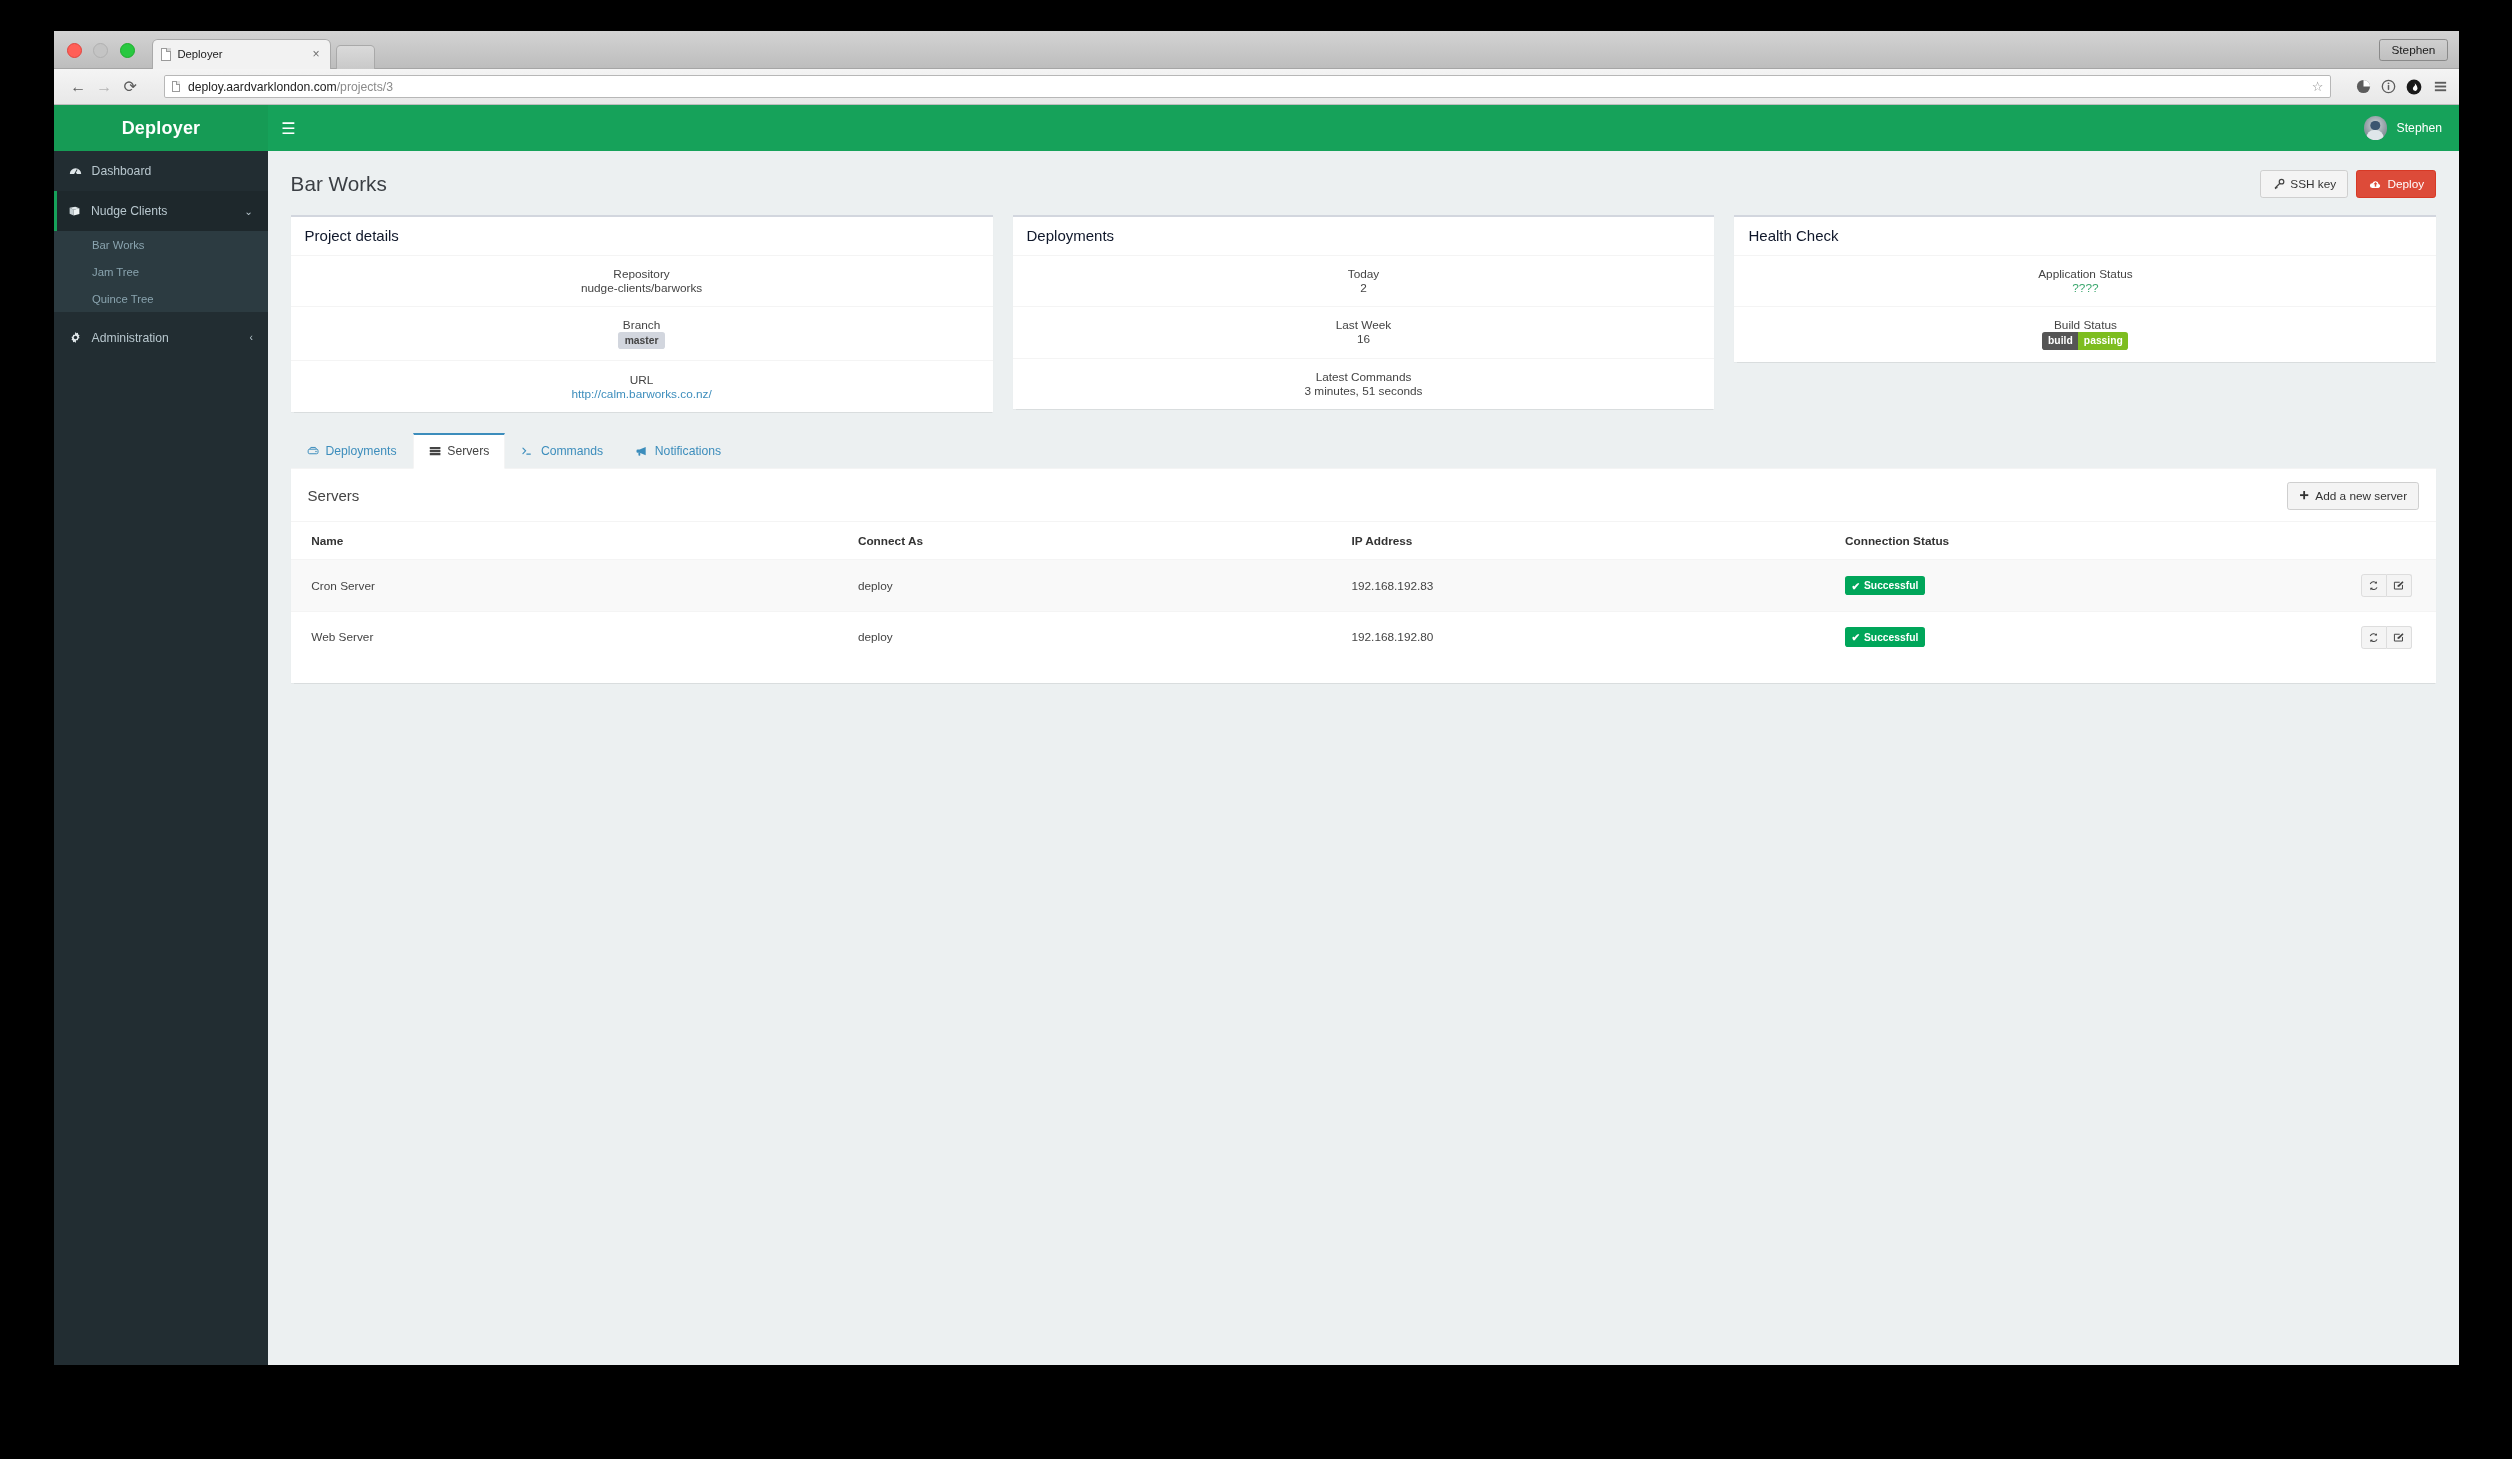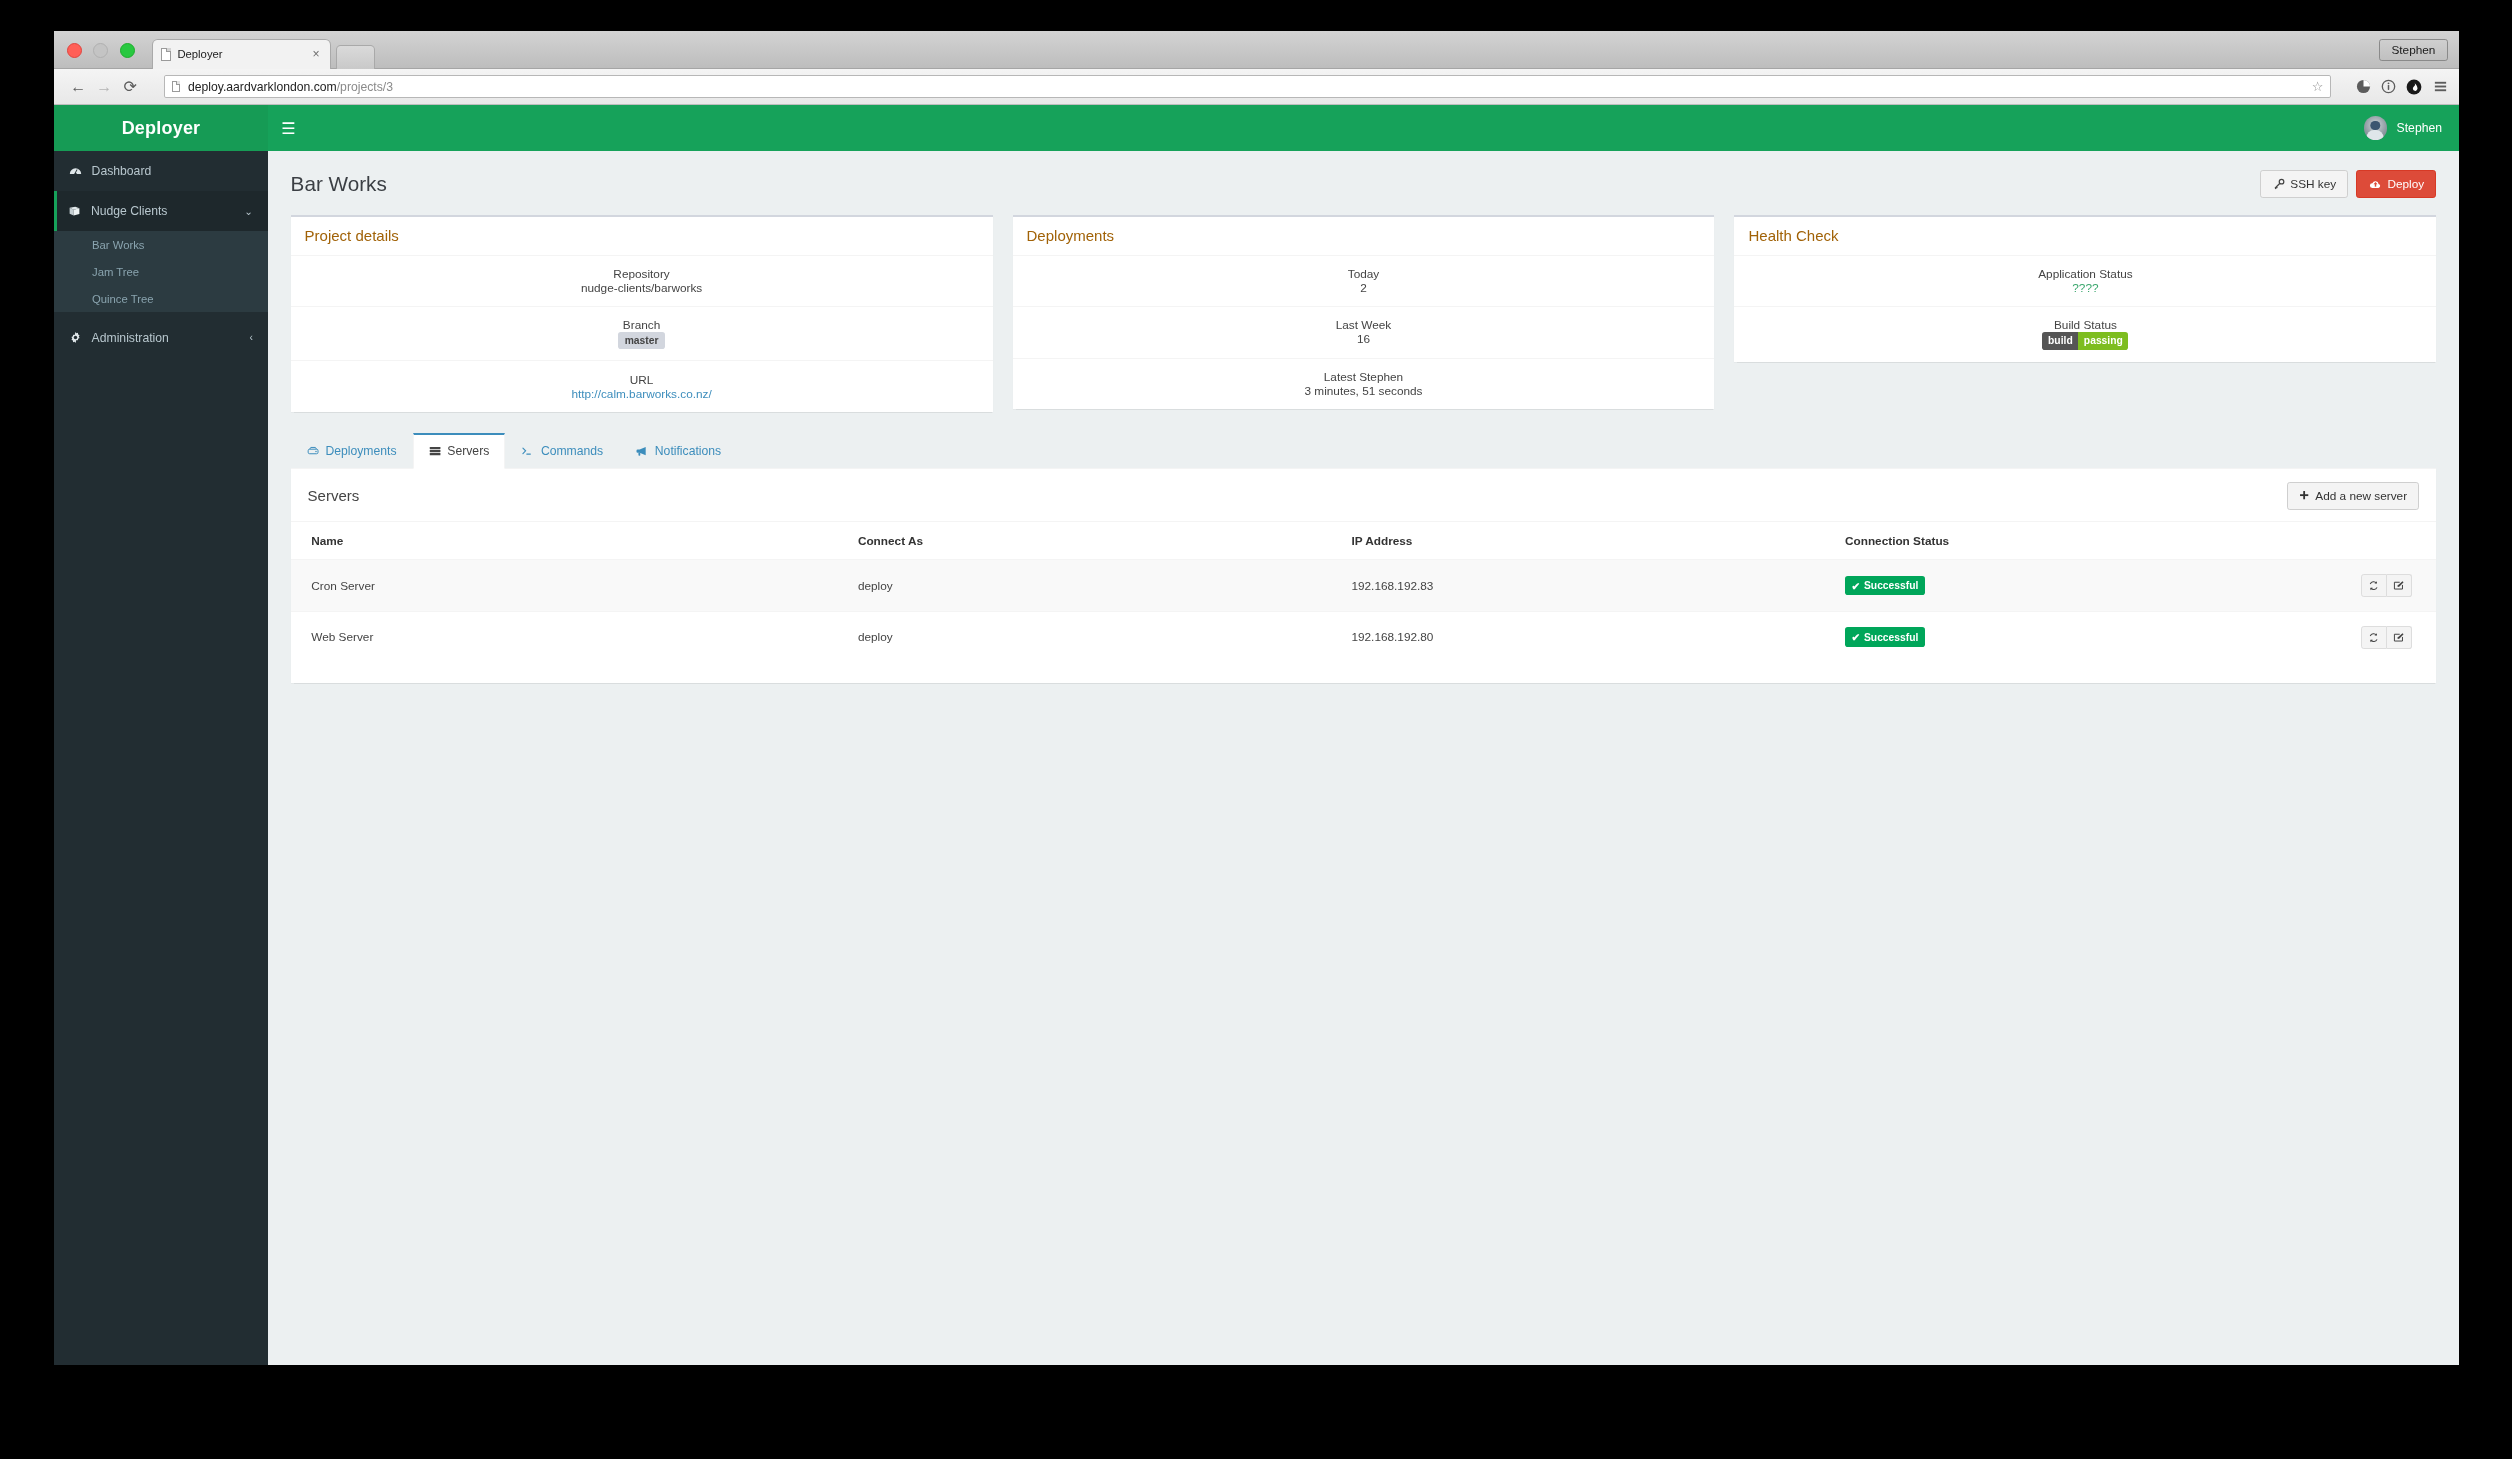--- a/index.html
+++ b/index.html
@@ -216,21 +216,21 @@
   
   .boxrow { display: flex; gap: 20px; align-items: flex-start; }
   .box {
     flex: 1;
     background: #fff;
     border-top: 2.8px solid #d2d6de;
     box-shadow: 0 0.9px 0.9px rgba(0,0,0,.08);
   }
   .box-header {
     padding: 10.3px 14px;
-    font-size: 15px; color: #a16207; font-weight: normal;
+    font-size: 15px; color: #0f172a; font-weight: normal;
     border-bottom: 0.9px solid #f4f4f4;
   }
   .box-body { padding: 0; }
   .kv-row {
     display: flex; align-items: center;
     justify-content: space-between;
     padding: 11.3px 14px;
     font-size: 11.8px; color: #444;
     border-bottom: 0.9px solid #f4f4f4;
     min-height: 38px;
@@ -506,21 +506,21 @@
           <div class="box-body">
             <div class="kv-row">
               <span>Today</span>
               <span class="kv-val">2</span>
             </div>
             <div class="kv-row">
               <span>Last Week</span>
               <span class="kv-val">16</span>
             </div>
             <div class="kv-row">
-              <span>Latest Stephen</span>
+              <span>Latest Commands</span>
               <span class="kv-val">3 minutes, 51 seconds</span>
             </div>
           </div>
         </div>
 
         <div class="box">
           <div class="box-header">Health Check</div>
           <div class="box-body">
             <div class="kv-row">
               <span>Application Status</span>

